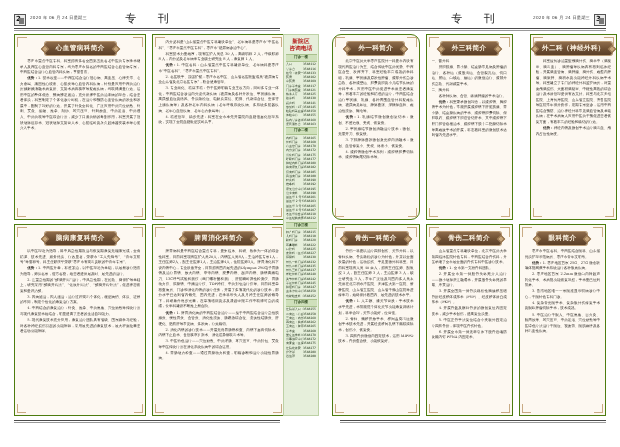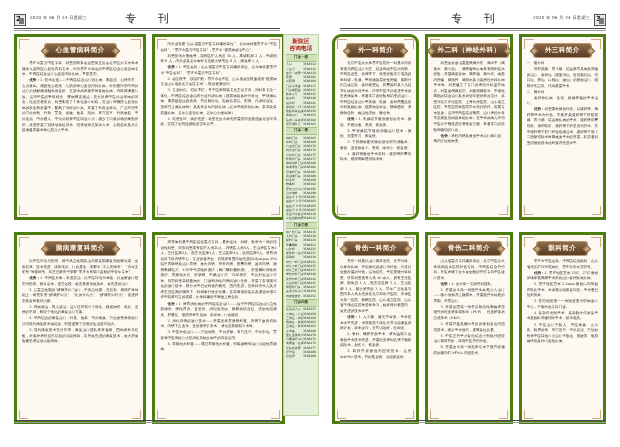--- a/index.html
+++ b/index.html
@@ -65,27 +65,27 @@
     height: 3px;
   }
 
   
   .band {
     position: absolute; left: 0;
     width: 620px;
     display: flex;
   }
   .band-top    { top: 34px;  height: 186px; }
-  .band-bottom { top: 224px; height: 192px; margin-top: 8px; }
+  .band-bottom { top: 224px; height: 192px; }
 
   
   .card {
     position: relative;
     background: #fdf8f1;
-    border: 3px solid #4d7c0f;
+    border: 1px solid #4d7c0f;
     margin: 0 3px;
     padding: 5px 5px 4px 5px;
     overflow: hidden;
   }
   .card::before, .card::after,
   .card .cnr-bl, .card .cnr-br {
     content: ""; position: absolute;
     width: 9px; height: 9px;
     border: 1px solid #c9ab84;
   }
@@ -243,44 +243,44 @@
       </div>
       <div class="card-body">
           <p class="">北京中医药大学枣庄医院外一科是市内设有现代西医治疗为主、结合传统中医药优势、中西医合璧、发挥齐下、科室经验丰富成熟的学科组，乳腺、甲状腺及原发性肿瘤、腹部外伤急诊急救、各种腹壁疝、胆囊及胆及小儿结节疾病的外科手术，应用中医中药促进手术后患者康复等，有着丰富的经验和精准的治疗，中西医结合治疗甲状腺、乳腺、各种周围血管外科疑难疾病、糖尿病足坏疽、静脉曲张、深静脉血栓、难治性溃疡、褥疮等。</p>
           <p class=""><b>优势：</b>1. 乳腺结节微创微创旋切术：微创、不留疤痕、美观、恢复快。</p>
           <p class="">2. 甲状腺结节微创消融治疗技术：微创、无需开刀、恢复快。</p>
           <p class="">3. 下肢静脉曲张微创激光腔内消融术：微创、血管修复小、美观、疼痛小、恢复快。</p>
           <p class="">4. 腹腔镜微创手术系列：腹腔镜胆囊切除术、腹腔镜阑尾切除术等。</p>
         </div>
     </div>
 
-    <div class="card" style="width:92px;">
-      <span class="cnr-bl"></span>
-        <span class="cnr-br"></span>
-      <div class="card-title-wrap">
-        <div class="card-title" style="padding:0 7px;">外二科（神经外科）<span class="dia l"></span><span class="dia r"></span></div>
-      </div>
-      <div class="card-body">
-          <p class="">科室擅长诊治重型颅脑外伤、脑卒中（脑梗塞、脑出血）、脑肿瘤等疾病具有独到临床经验，开展脑血管病、脑肿瘤、脑外伤、难愈内肿瘤、脑脓肿、脑积水及功能神经外科疾病手术等。科室建立了专门的神经外科监护病房，对重度颅脑损伤、大面积脑梗塞、中枢性高热的综合治疗及术后管理提供有效支持。科室与北京天坛医院、上海长海医院、山东省立医院、齐鲁医院等医院常年保持协作，定期专家坐诊，运用中西医结合预防、治疗神经外科常见脑血管病及基础疾病；在手术后病人应用中医药干预促进患者恢复方面，有着丰富的经验和确切的疗效。</p>
-          <p class=""><b>优势：</b>神经内镜及微创手术治疗脑出血、颅内占位性病变。</p>
-        </div>
-    </div>
-
     <div class="card" style="width:92px;margin-right:14px;">
       <span class="cnr-bl"></span>
         <span class="cnr-br"></span>
       <div class="card-title-wrap">
         <div class="card-title">外三科简介<span class="dia l"></span><span class="dia r"></span></div>
       </div>
       <div class="card-body">
           <p class="noind">一、普外科</p>
           <p class="">肝胆胰腺、胃小肠、结直肠常见病及肿瘤的治疗、各种疝（腹股沟疝、食管裂孔疝、切口疝、脐疝、白线疝、腰疝）的微创治疗、腹部外伤急救、代谢减重手术。</p>
           <p class="noind">二、胸外科</p>
           <p class="">各种肺疾病、食管、纵膈肿瘤的手术治疗。</p>
           <p class=""><b>优势：</b>科室秉承微创理念，以腹腔镜、胸腔镜手术为特色，常规开展腹腔镜下肝脏胰腺、胃小肠、结直肠疾病的手术、腹腔镜胆囊切除、保胆取石、腹腔镜下胆总管切开术、其中腹腔镜下肝门胆管癌根治术、腹腔镜下胰十二指肠切除术等高难度手术的开展，标志着科室的微创技术达到省内先进水平。</p>
+        </div>
+    </div>
+
+    <div class="card" style="width:92px;">
+      <span class="cnr-bl"></span>
+        <span class="cnr-br"></span>
+      <div class="card-title-wrap">
+        <div class="card-title" style="padding:0 7px;">外二科（神经外科）<span class="dia l"></span><span class="dia r"></span></div>
+      </div>
+      <div class="card-body">
+          <p class="">科室擅长诊治重型颅脑外伤、脑卒中（脑梗塞、脑出血）、脑肿瘤等疾病具有独到临床经验，开展脑血管病、脑肿瘤、脑外伤、难愈内肿瘤、脑脓肿、脑积水及功能神经外科疾病手术等。科室建立了专门的神经外科监护病房，对重度颅脑损伤、大面积脑梗塞、中枢性高热的综合治疗及术后管理提供有效支持。科室与北京天坛医院、上海长海医院、山东省立医院、齐鲁医院等医院常年保持协作，定期专家坐诊，运用中西医结合预防、治疗神经外科常见脑血管病及基础疾病；在手术后病人应用中医药干预促进患者恢复方面，有着丰富的经验和确切的疗效。</p>
+          <p class=""><b>优势：</b>神经内镜及微创手术治疗脑出血、颅内占位性病变。</p>
         </div>
     </div>
   </div>
 
   <div class="band band-bottom">
     <div class="card" style="width:140px;margin-left:14px;">
       <span class="cnr-bl"></span>
         <span class="cnr-br"></span>
       <div class="card-title-wrap">
         <div class="card-title">脑病康复科简介<span class="dia l"></span><span class="dia r"></span></div>
@@ -291,20 +291,23 @@
           <p class="">2. 注重急性期的“醒脑开窍”治疗，中风急性期，在抢救、脑保护等基础上，研究采用“醒脑开窍法”、“化痰并窍法”、“醒脑开窍针法”，促进神志恢复和意识清醒。</p>
           <p class="">3. 因病施治，因人施治：治疗过程突出个体化，根据病情、体质、证候的不同，制定个性化的康复治疗方案。</p>
           <p class="">4. 中西结合的康复治疗：针灸、推拿、中药熏蒸、穴位贴敷等传统疗法与现代康复技术相结合，明显提高了患者的生活自理能力。</p>
           <p class="">5. 现代康复技术充分应用，康复治疗团队具有省级、国家级学习经验，对各种神经损伤引起的功能障碍，采用最先进的康复技术，最大程度改善患者运动功能障碍。</p>
         </div>
     </div>
 
     <div class="card" style="width:140px;">
       <span class="cnr-bl"></span>
         <span class="cnr-br"></span>
+      <div class="card-title-wrap">
+        <div class="card-title">脾胃消化科简介<span class="dia l"></span><span class="dia r"></span></div>
+      </div>
       <div class="card-body">
           <p class="">脾胃病科是中西医结合重点专科，是集临床、科研、教学为一体的综合性科室。目前科室现有医护人员20人，内镜医人员8人，主治神医专家1人，主任医师2人，副主任医师1人，主治医师4人，住院医师3人。脾胃消化科下设内镜中心，专业设备齐全，目前拥有国内最先进的Olympus 290电子胃肠镜及治疗胃镜、放大内镜、窄带内镜、胶囊内镜、超声内镜、肠镜高频电刀、13C呼气试验检测仪（幽门螺杆菌检测）、肝脏瞬时弹性检测仪、胃肠动力仪、肛肠镜、中频治疗仪、TDP神灯、中药封包治疗仪等。目前科室单独查病房、门诊和消化内镜的诊疗任务，开展了多项现代化的诊疗技术，部分水平已达到省内领先、国内先进；在学科带头人及月神主任医师的领导下，科研条件逐步完善，在单项培训及涉及课题申报工作中取得可喜的成绩，使学科建设不断推上新台阶。</p>
           <p class=""><b>优势：</b>1. 脾胃消化病的中西医结合治疗——擅于中西医结合治疗急性胰腺炎、慢性胃炎、食管炎、消化性溃疡、肠易激综合征、溃疡性结肠炎、肝硬化、脂肪肝等常见病、多发病，疗效确切。</p>
           <p class="">2. 消化内镜的诊疗技术——开展无痛胃肠镜检查、内镜下息肉切除术、内镜下止血术、食管狭窄扩张术、消化道异物取出术等。</p>
           <p class="">3. 中医特色治疗——穴位贴敷、中药灌肠、耳穴压豆、中药封包、艾灸等中医传统疗法在消化系统疾病中的综合运用。</p>
           <p class="">4. 胃肠动力检查——通过胃肠动力检查，明确诊断和治疗功能性胃肠病。</p>
         </div>
     </div>
 
     <div style="width:44px;"></div>

